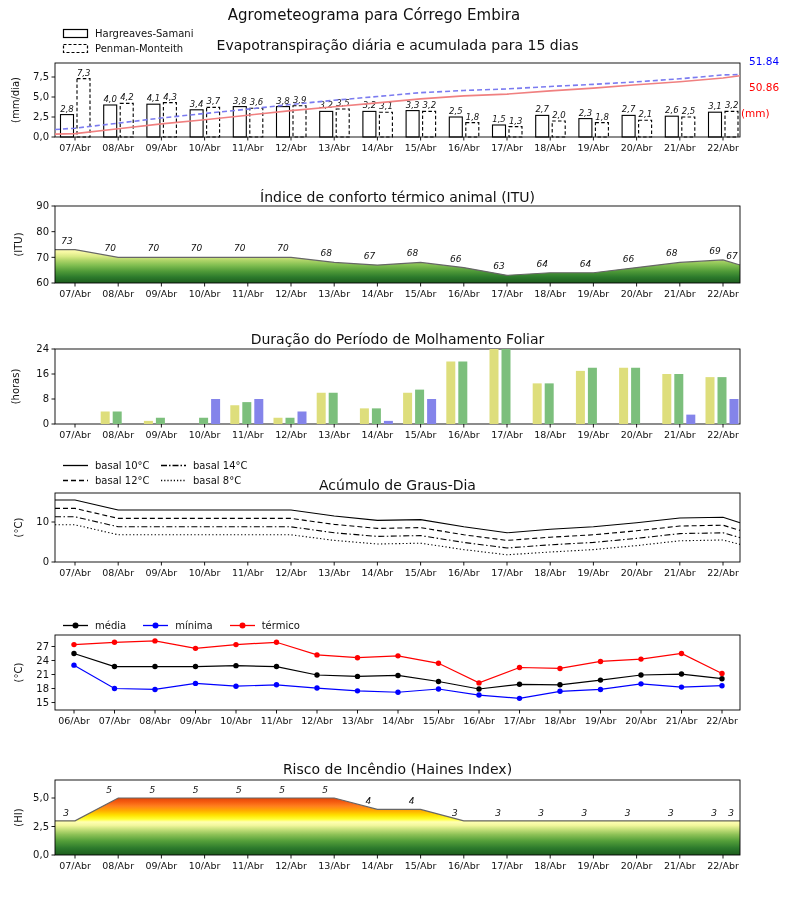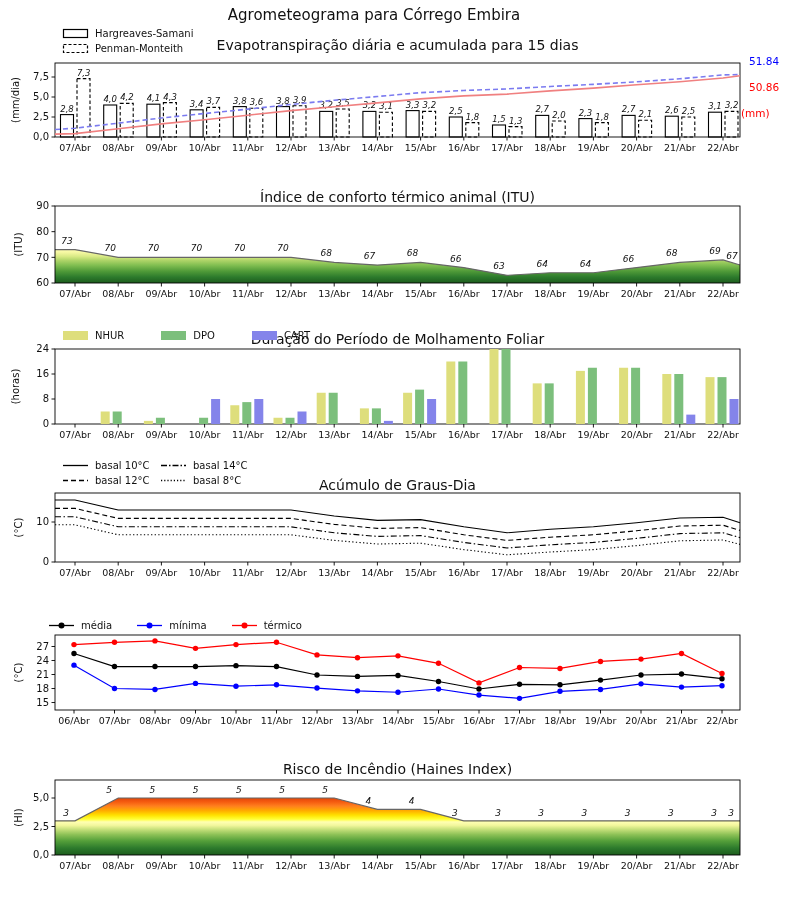--- a/index.html
+++ b/index.html
@@ -550,40 +550,20 @@
         <rect x="1.5" y="1.5" width="24" height="8" fill="#fff" stroke="#000" stroke-width="1.2" stroke-dasharray="3,2"></rect>
       </svg>
       <span>Penman-Monteith</span>
     </div>
   </div>
 
   <div class="acc blue" style="left:749px;top:55px">51.84</div>
   <div class="acc red" style="left:749px;top:81px">50.86</div>
   <div class="acc red" style="left:741px;top:107px">(mm)</div>
 
-  <div class="legend" style="left:62px;top:328px;gap:36px">
-    <div class="li">
-      <svg width="27" height="11">
-        <rect x="1" y="1" width="25" height="9" fill="#dede7c"></rect>
-      </svg>
-      <span>NHUR</span>
-    </div>
-    <div class="li">
-      <svg width="27" height="11">
-        <rect x="1" y="1" width="25" height="9" fill="#7cbf7c"></rect>
-      </svg>
-      <span>DPO</span>
-    </div>
-    <div class="li">
-      <svg width="27" height="11">
-        <rect x="1" y="1" width="25" height="9" fill="#8484ea"></rect>
-      </svg>
-      <span>CART</span>
-    </div>
-  </div>
 
   <div class="legend col" style="left:62px;top:458px">
     <div class="li">
       <svg width="27" height="11">
         <line x1="1" y1="5.5" x2="26" y2="5.5" stroke="#000" stroke-width="1.3"></line>
       </svg>
       <span>basal 10°C</span>
     </div>
     <div class="li">
       <svg width="27" height="11">
@@ -600,21 +580,21 @@
       <span>basal 14°C</span>
     </div>
     <div class="li">
       <svg width="27" height="11">
         <line x1="1" y1="5.5" x2="26" y2="5.5" stroke="#000" stroke-width="1.3" stroke-dasharray="1.2,2"></line>
       </svg>
       <span>basal 8°C</span>
     </div>
   </div>
 
-  <div class="legend" style="left:48px;top:618px;gap:24px">
+  <div class="legend" style="left:62px;top:618px;gap:16px">
     <div class="li">
       <svg width="27" height="11">
         <line x1="1" y1="5.5" x2="26" y2="5.5" stroke-width="1.3" stroke="#000000"></line>
         <circle cx="13.5" cy="5.5" r="3" fill="#000000"></circle>
       </svg>
       <span>média</span>
     </div>
     <div class="li">
       <svg width="27" height="11">
         <line x1="1" y1="5.5" x2="26" y2="5.5" stroke-width="1.3" stroke="#0000ff"></line>

